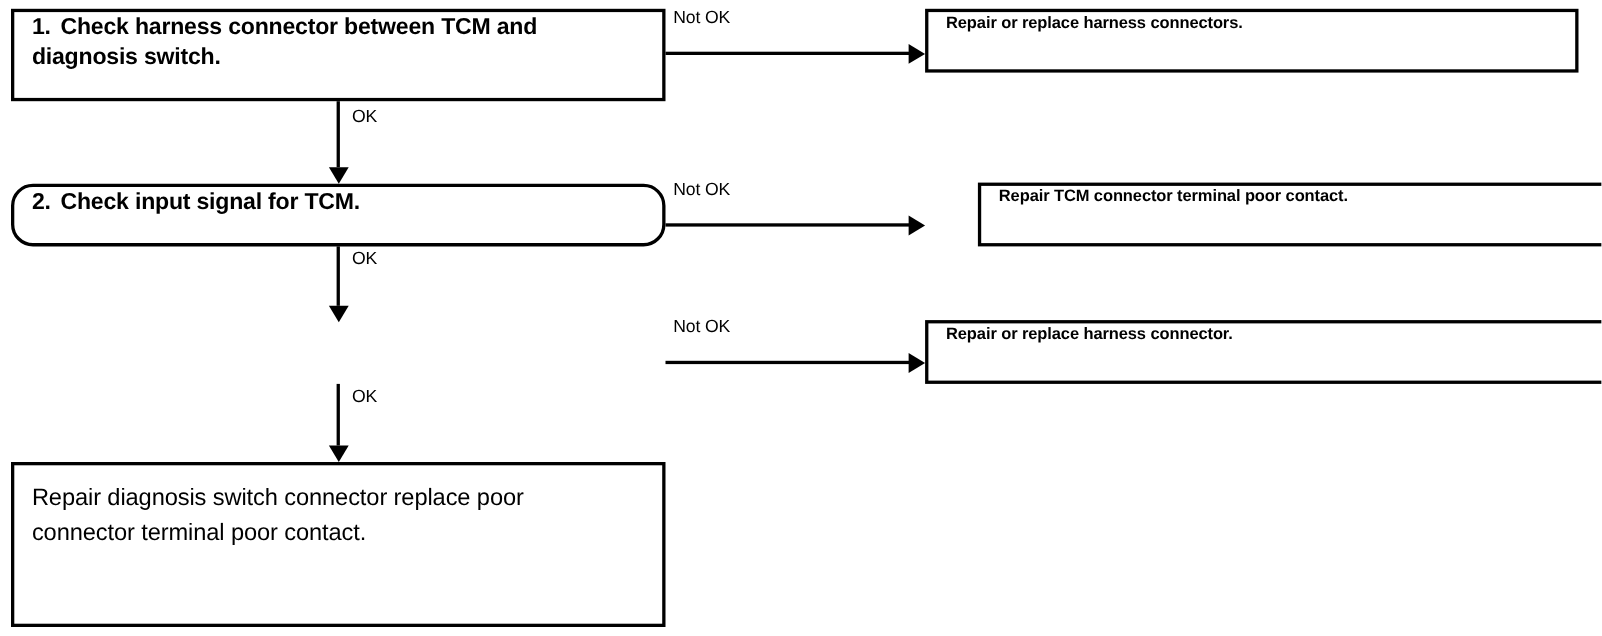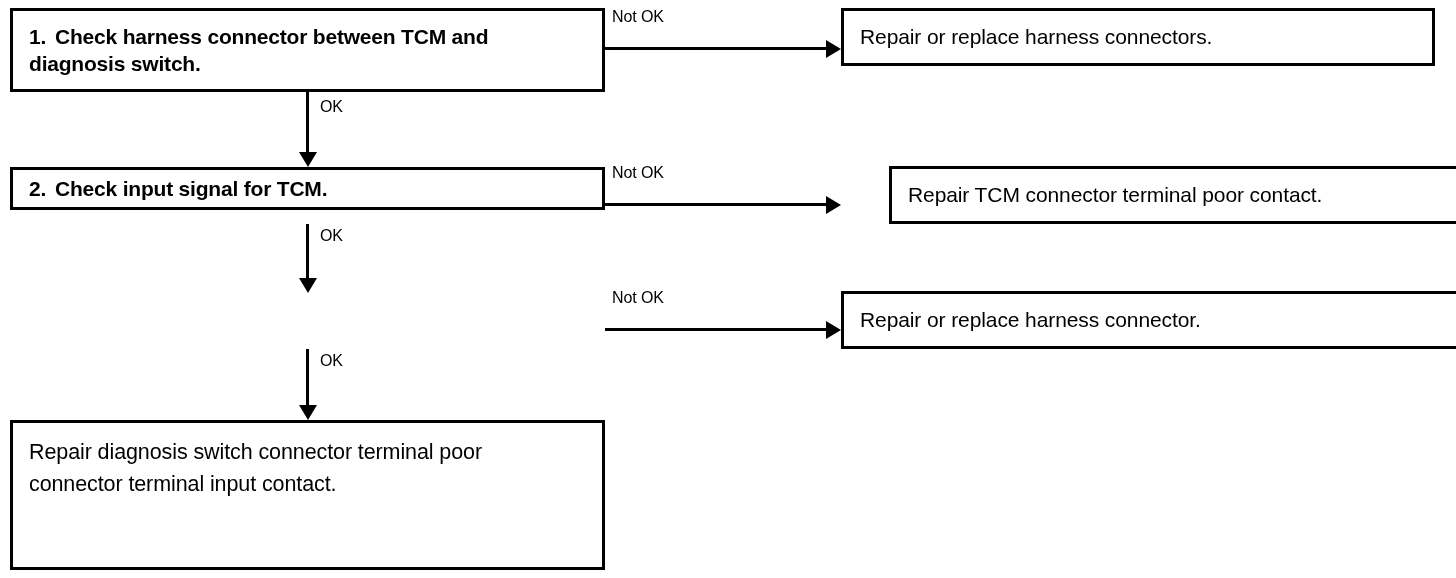--- a/index.html
+++ b/index.html
@@ -17,35 +17,35 @@
     height: 578px;
     background: #ffffff;
     overflow: hidden;
   }
   .box {
     position: absolute;
     box-sizing: border-box;
     border: 3px solid #000000;
     background: #ffffff;
     display: flex;
-    align-items: center;
+    align-items: flex-start;
   }
   .box-inner {
     padding: 0 16px;
     width: 100%;
     line-height: 1.30;
   }
   .step-box .box-inner {
     font-weight: bold;
     font-size: 21px;
     letter-spacing: -0.2px;
   }
   .result-box .box-inner {
-    font-weight: normal;
-    font-size: 21px;
+    font-weight: bold;
+    font-size: 15px;
     letter-spacing: -0.1px;
   }
   .final-box {
     align-items: flex-start;
   }
   .final-box .box-inner {
     font-weight: normal;
     font-size: 21.5px;
     line-height: 1.47;
     padding-top: 14px;
@@ -107,21 +107,21 @@
   <div class="edge-label" style="left:612px; top:8px;">Not OK</div>
 
   <div class="box result-box" style="left:841px; top:8px; width:594px; height:58px;">
     <div class="box-inner">Repair or replace harness connectors.</div>
   </div>
 
   <div class="vline" style="left:306px; top:92px; height:60px;"></div>
   <div class="arrow-down" style="left:298.5px; top:152px;"></div>
   <div class="edge-label" style="left:320px; top:98px;">OK</div>
 
-  <div class="box step-box" style="left:10px; top:167px; width:595px; height:43px;">
+  <div class="box step-box" style="left:10px; top:167px; width:595px; height:57px;border-radius:20px;">
     <div class="box-inner">
       <span class="step-num">2.</span><span>Check input signal for TCM.</span>
     </div>
   </div>
 
   <div class="hline" style="left:605px; top:203px; width:228px;"></div>
   <div class="arrow-right" style="left:826px; top:196px;"></div>
   <div class="edge-label" style="left:612px; top:164px;">Not OK</div>
 
   <div class="box result-box" style="left:841px; top:166px; width:694px; height:58px;margin-left:48px;">
@@ -140,18 +140,18 @@
   <div class="box result-box" style="left:841px; top:291px; width:664px; height:58px;">
     <div class="box-inner">Repair or replace harness connector.</div>
   </div>
 
   <div class="vline" style="left:306px; top:349px; height:56px;"></div>
   <div class="arrow-down" style="left:298.5px; top:405px;"></div>
   <div class="edge-label" style="left:320px; top:352px;">OK</div>
 
   <div class="box final-box" style="left:10px; top:420px; width:595px; height:150px;">
     <div class="box-inner">
-      <div>Repair diagnosis switch connector terminal poor</div>
-      <div>connector terminal input contact.</div>
+      <div>Repair diagnosis switch connector replace poor</div>
+      <div>connector terminal poor contact.</div>
     </div>
   </div>
 
 </div>
 
 </body></html>

